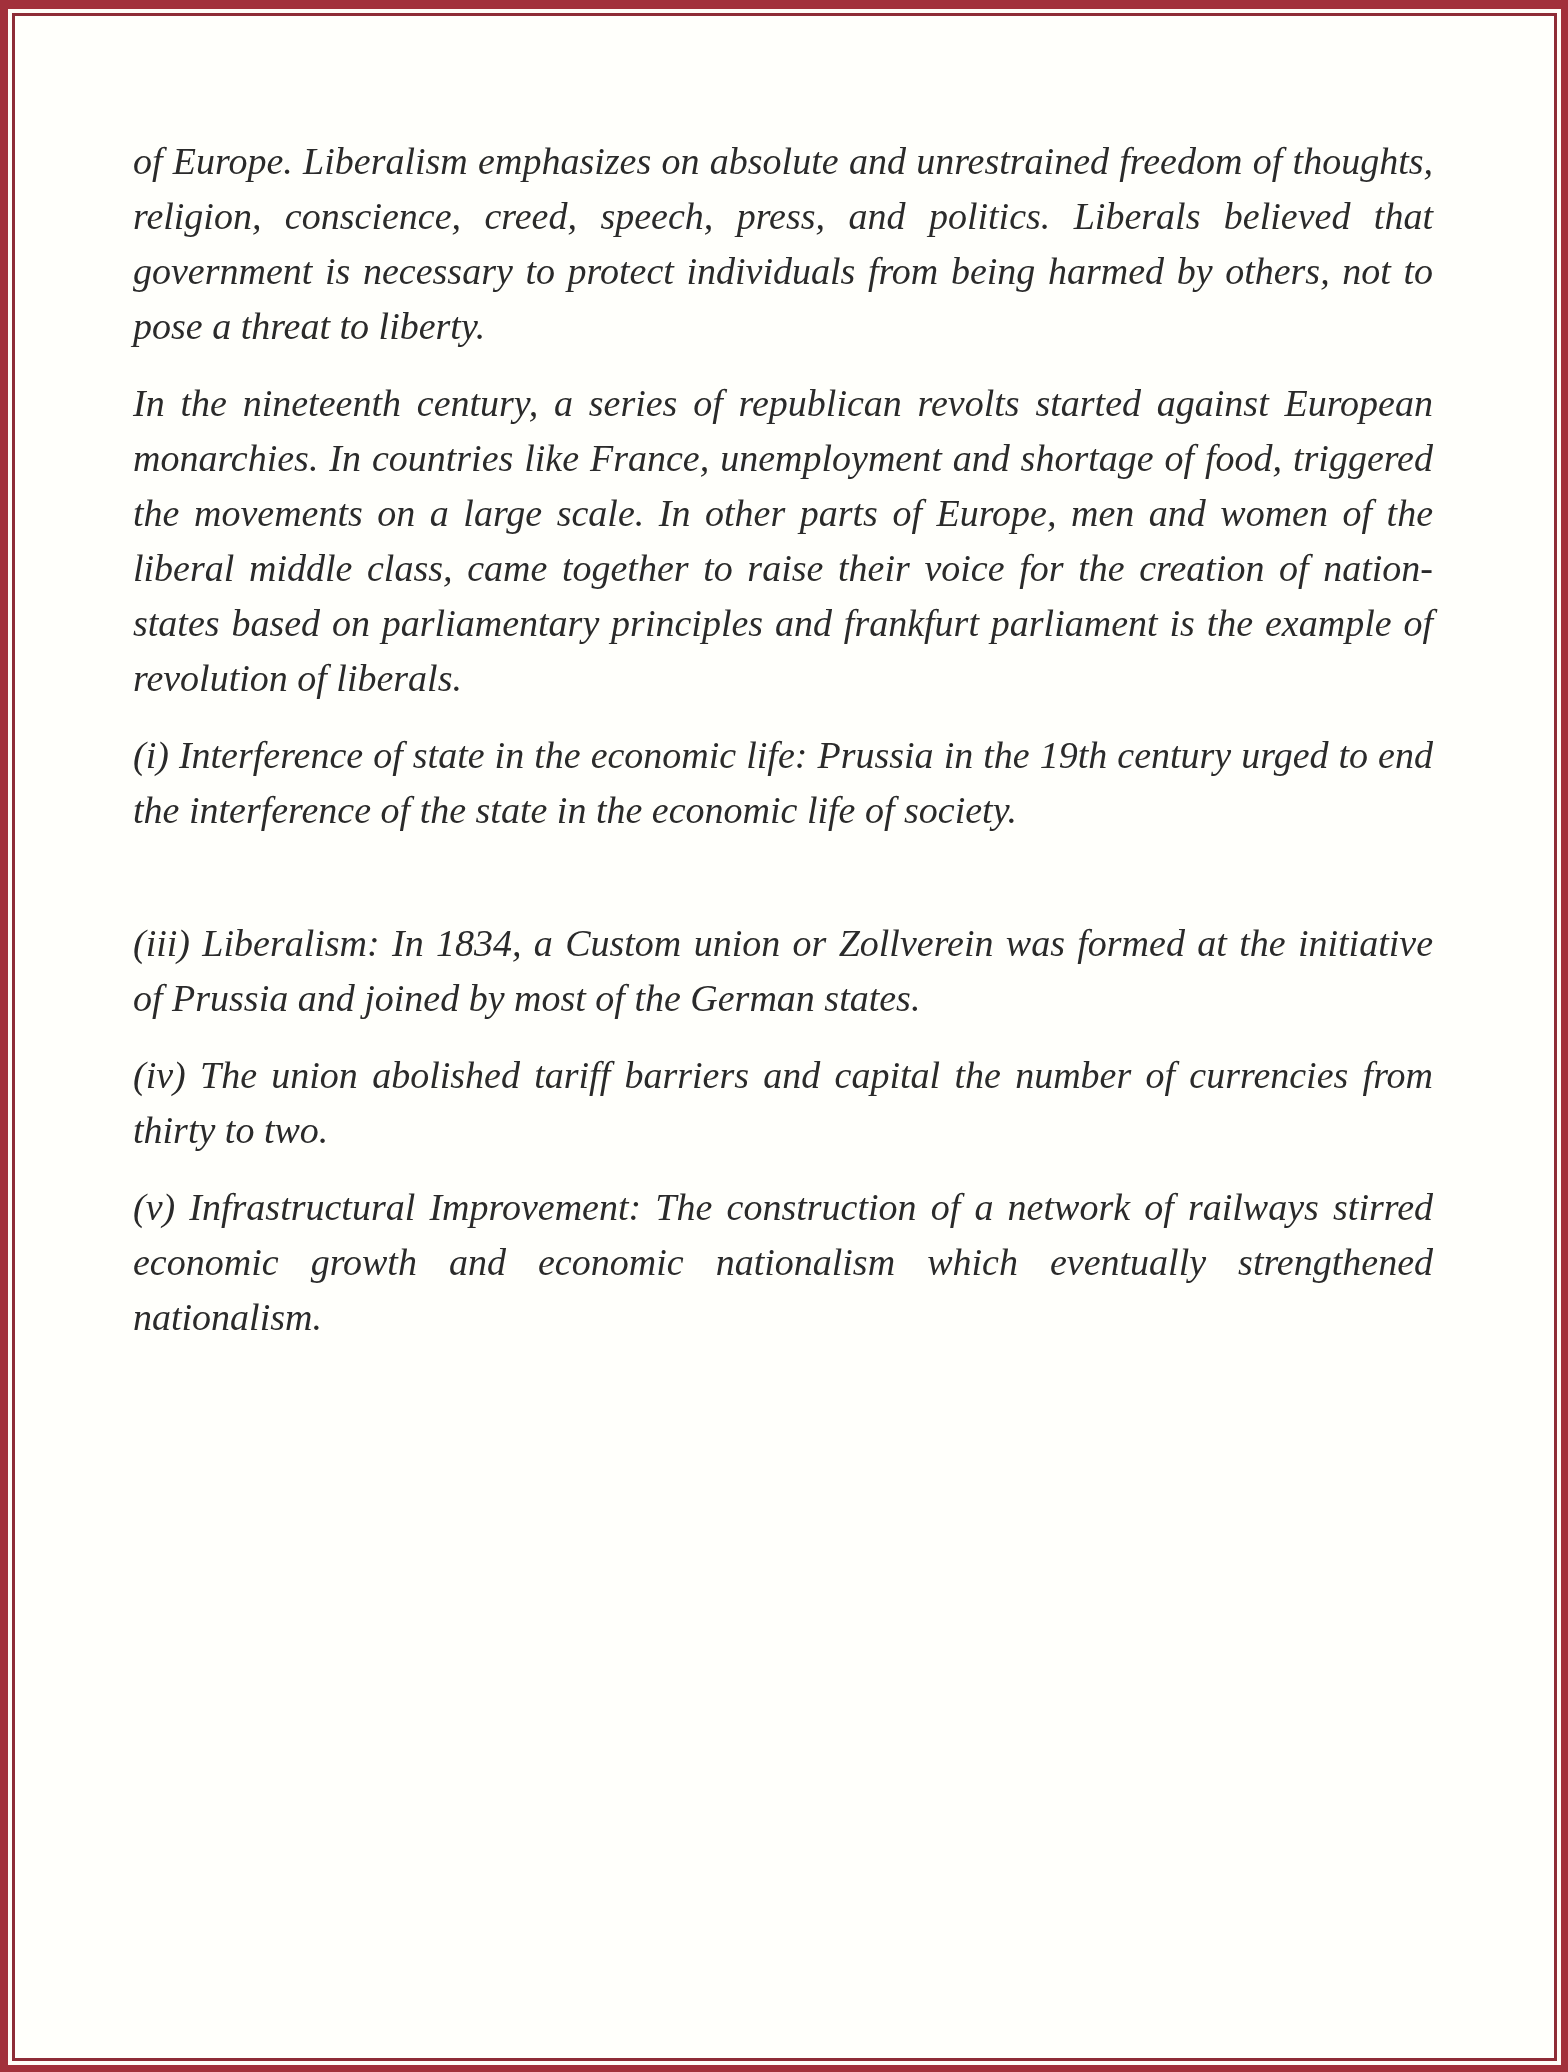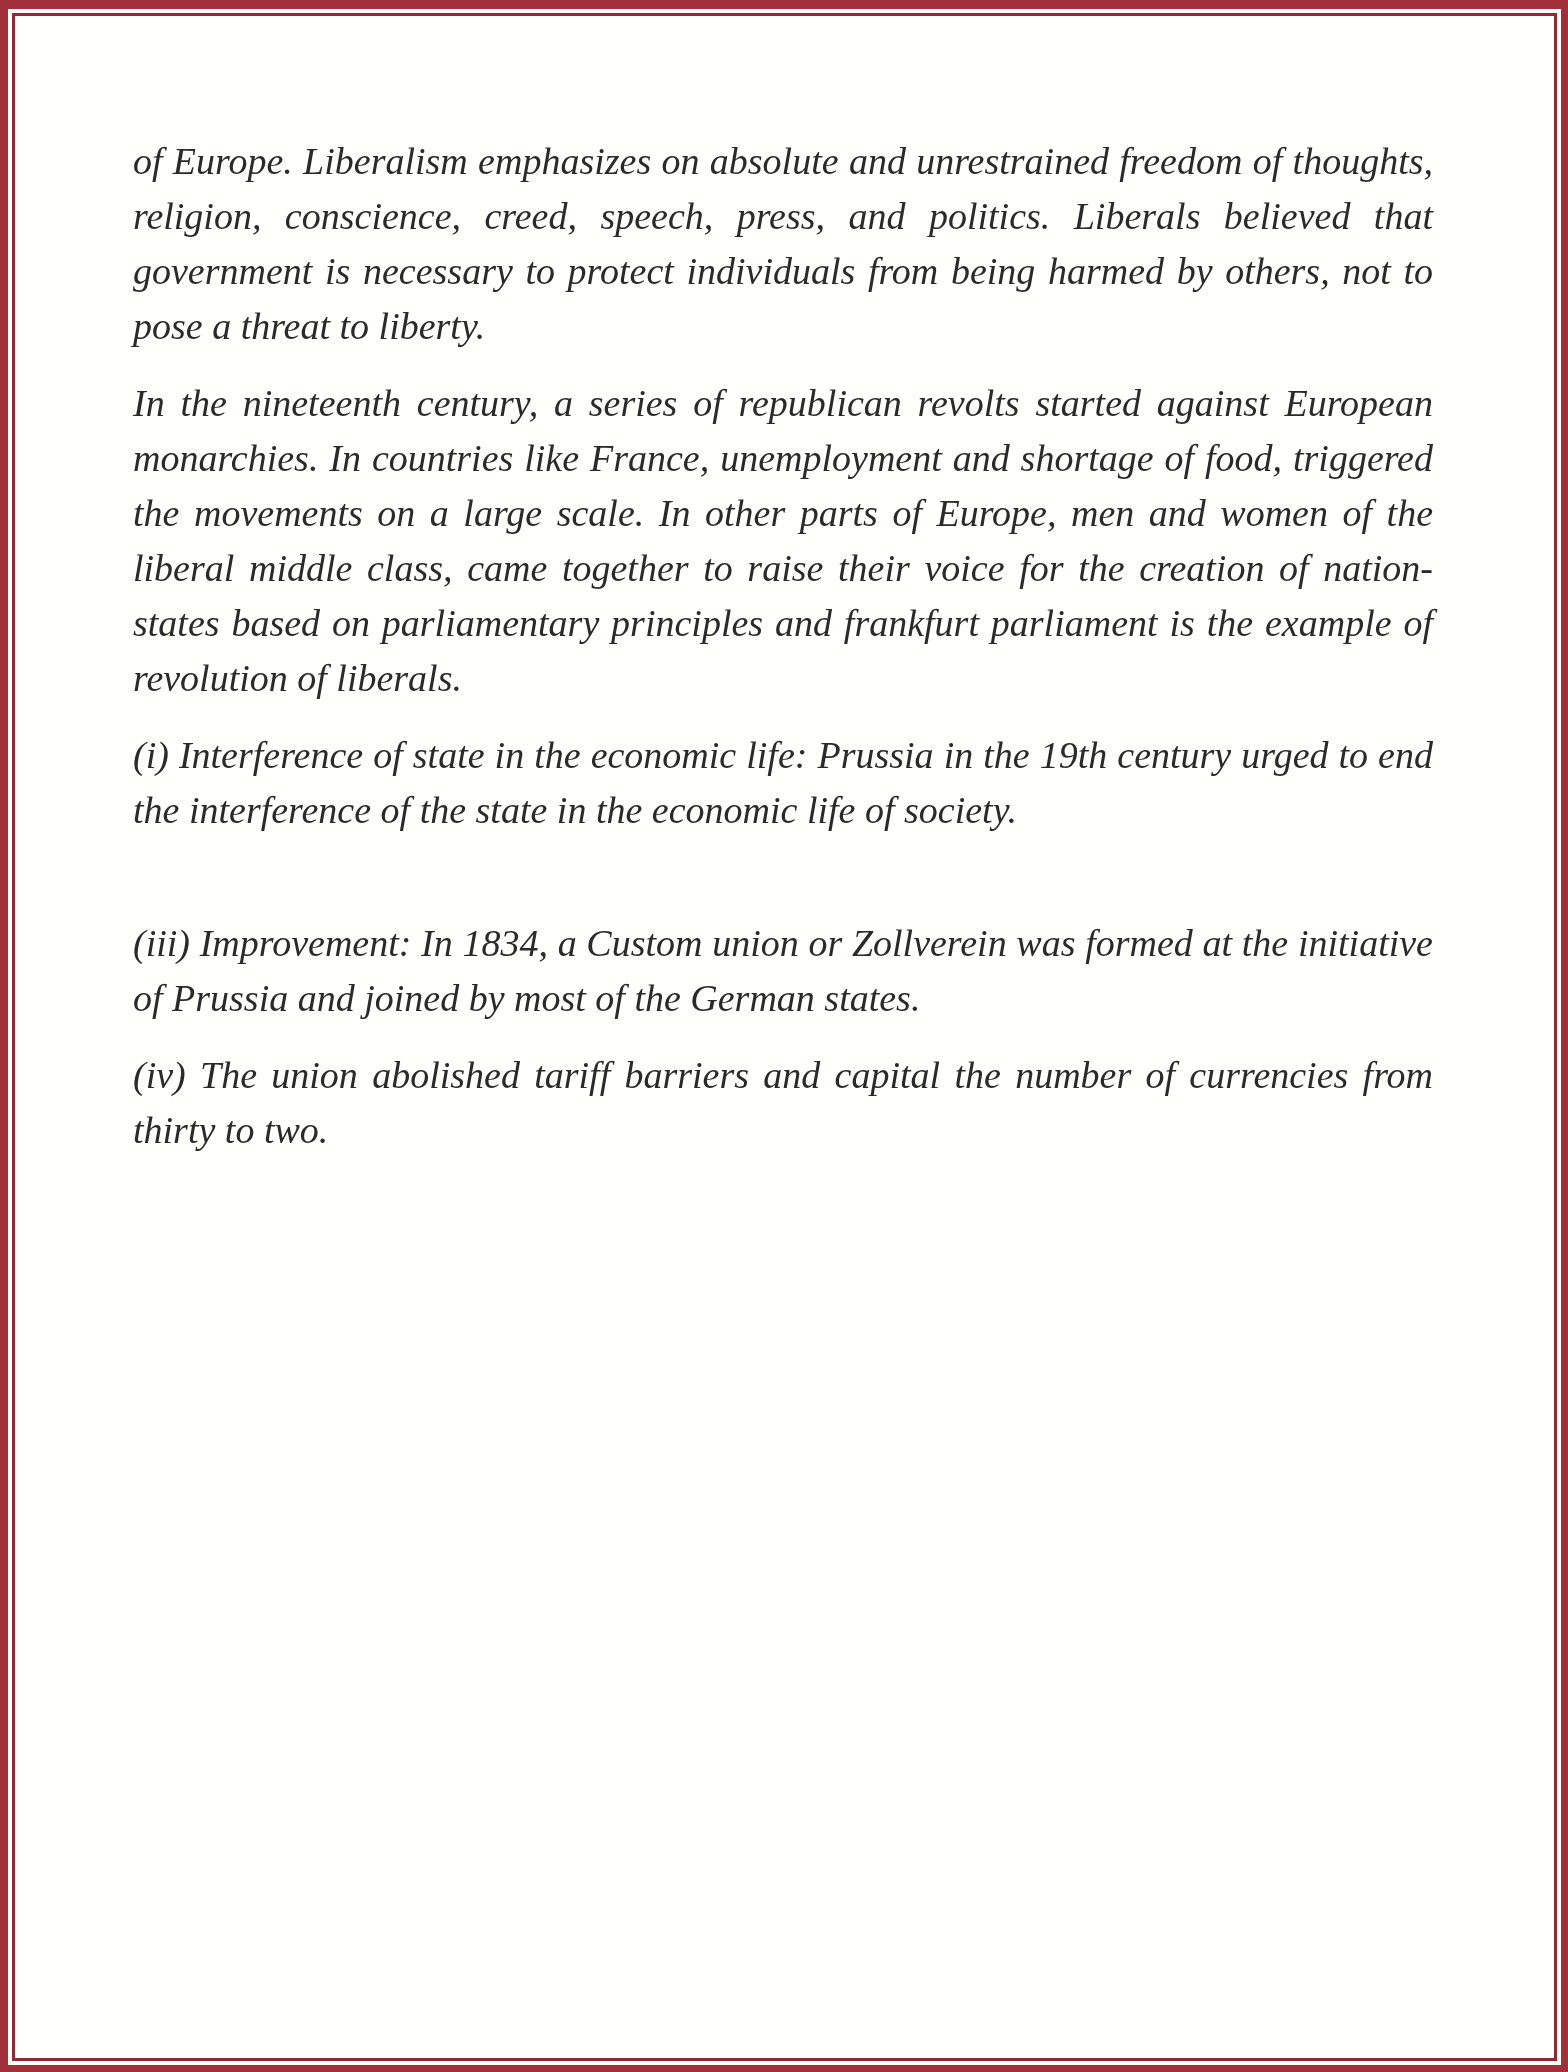--- a/index.html
+++ b/index.html
@@ -62,16 +62,17 @@
 
 <div class="page-frame">
   <div class="outer-gap"></div>
   <div class="inner-line"></div>
 
   <div class="content">
     <p class="para">of Europe. Liberalism emphasizes on absolute and unrestrained freedom of thoughts, religion, conscience, creed, speech, press, and politics. Liberals believed that government is necessary to protect individuals from being harmed by others, not to pose a threat to liberty.</p>
     <p class="para">In the nineteenth century, a series of republican revolts started against European monarchies. In countries like France, unemployment and shortage of food, triggered the movements on a large scale. In other parts of Europe, men and women of the liberal middle class, came together to raise their voice for the creation of nation-states based on parliamentary principles and frankfurt parliament is the example of revolution of liberals.</p>
     <p class="para">(i) Interference of state in the economic life: Prussia in the 19th century urged to end the interference of the state in the economic life of society.</p>
     <div class="gap-large"></div>
-    <p class="para">(iii) Improvement: In 1834, a Custom union or Zollverein was formed at the initiative of Prussia and joined by most of the German states.</p>
+    <p class="para">(iii) Liberalism: In 1834, a Custom union or Zollverein was formed at the initiative of Prussia and joined by most of the German states.</p>
     <p class="para">(iv) The union abolished tariff barriers and capital the number of currencies from thirty to two.</p>
+    <p class="para">(v) Infrastructural Improvement: The construction of a network of railways stirred economic growth and economic nationalism which eventually strengthened nationalism.</p>
   </div>
 </div>
 
 </body></html>

